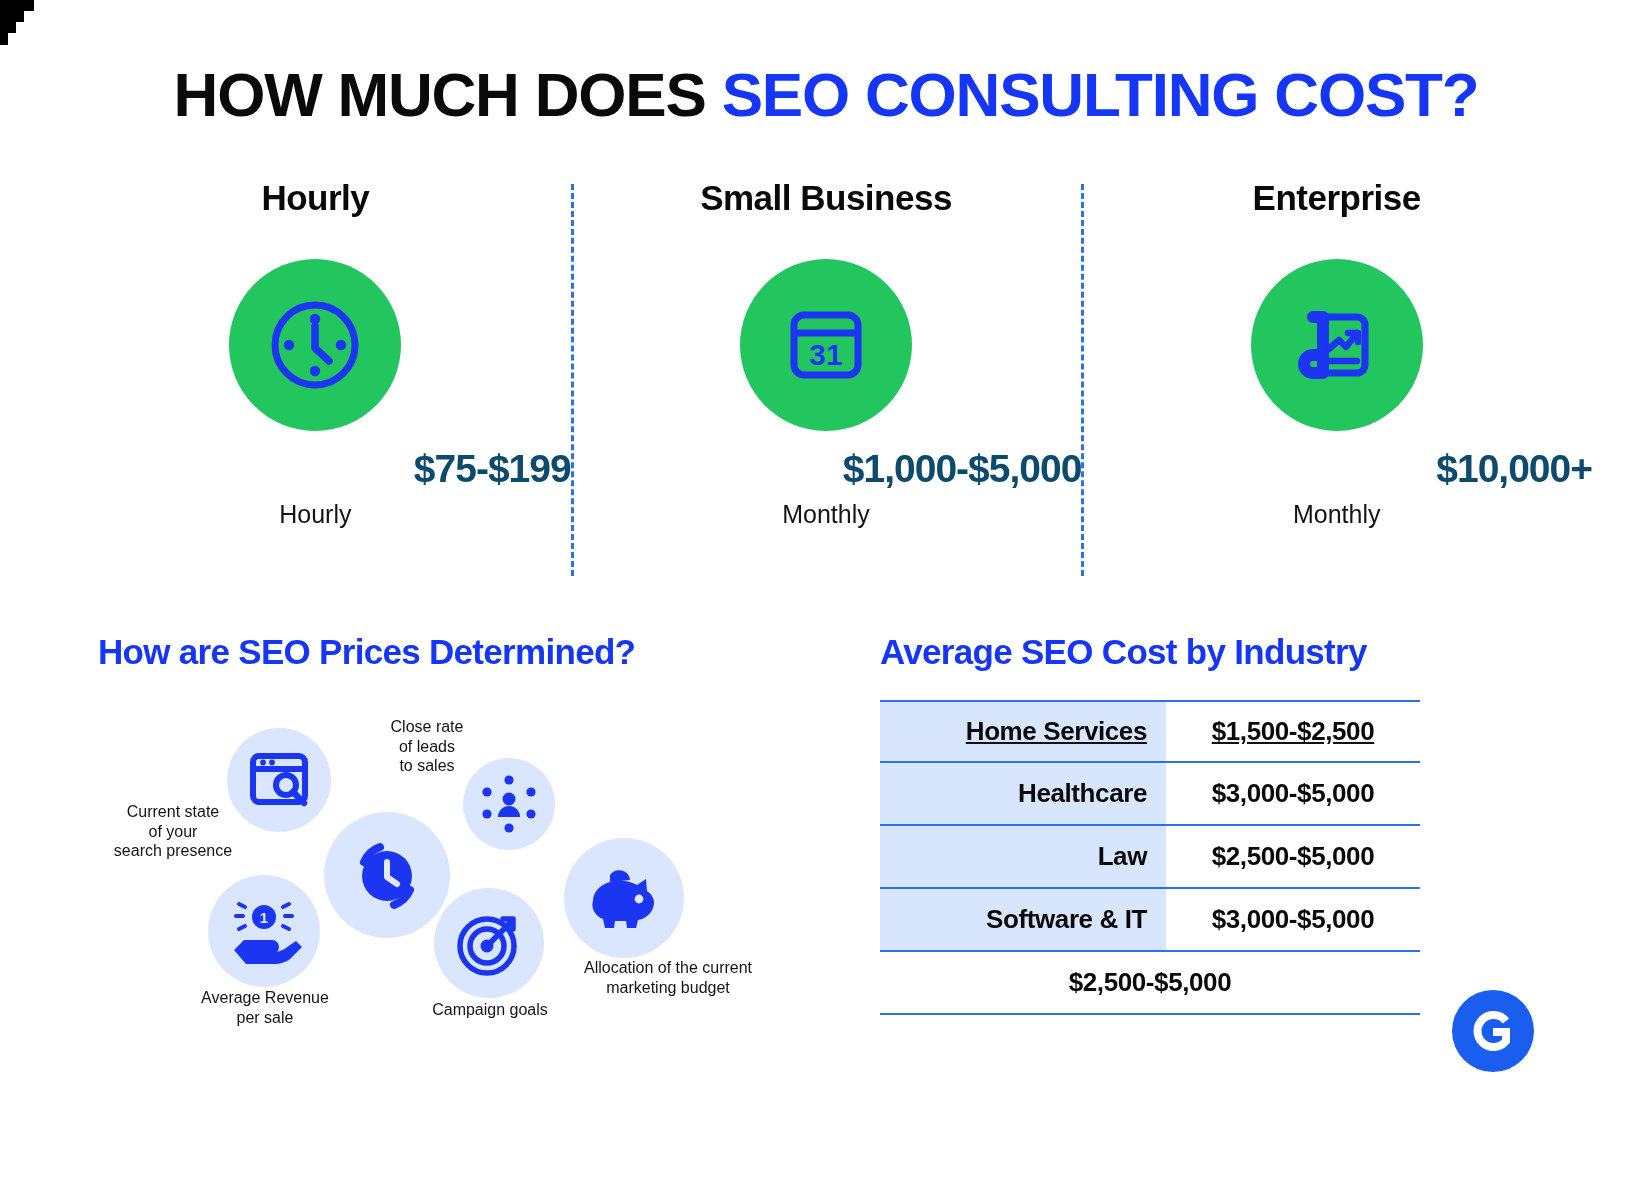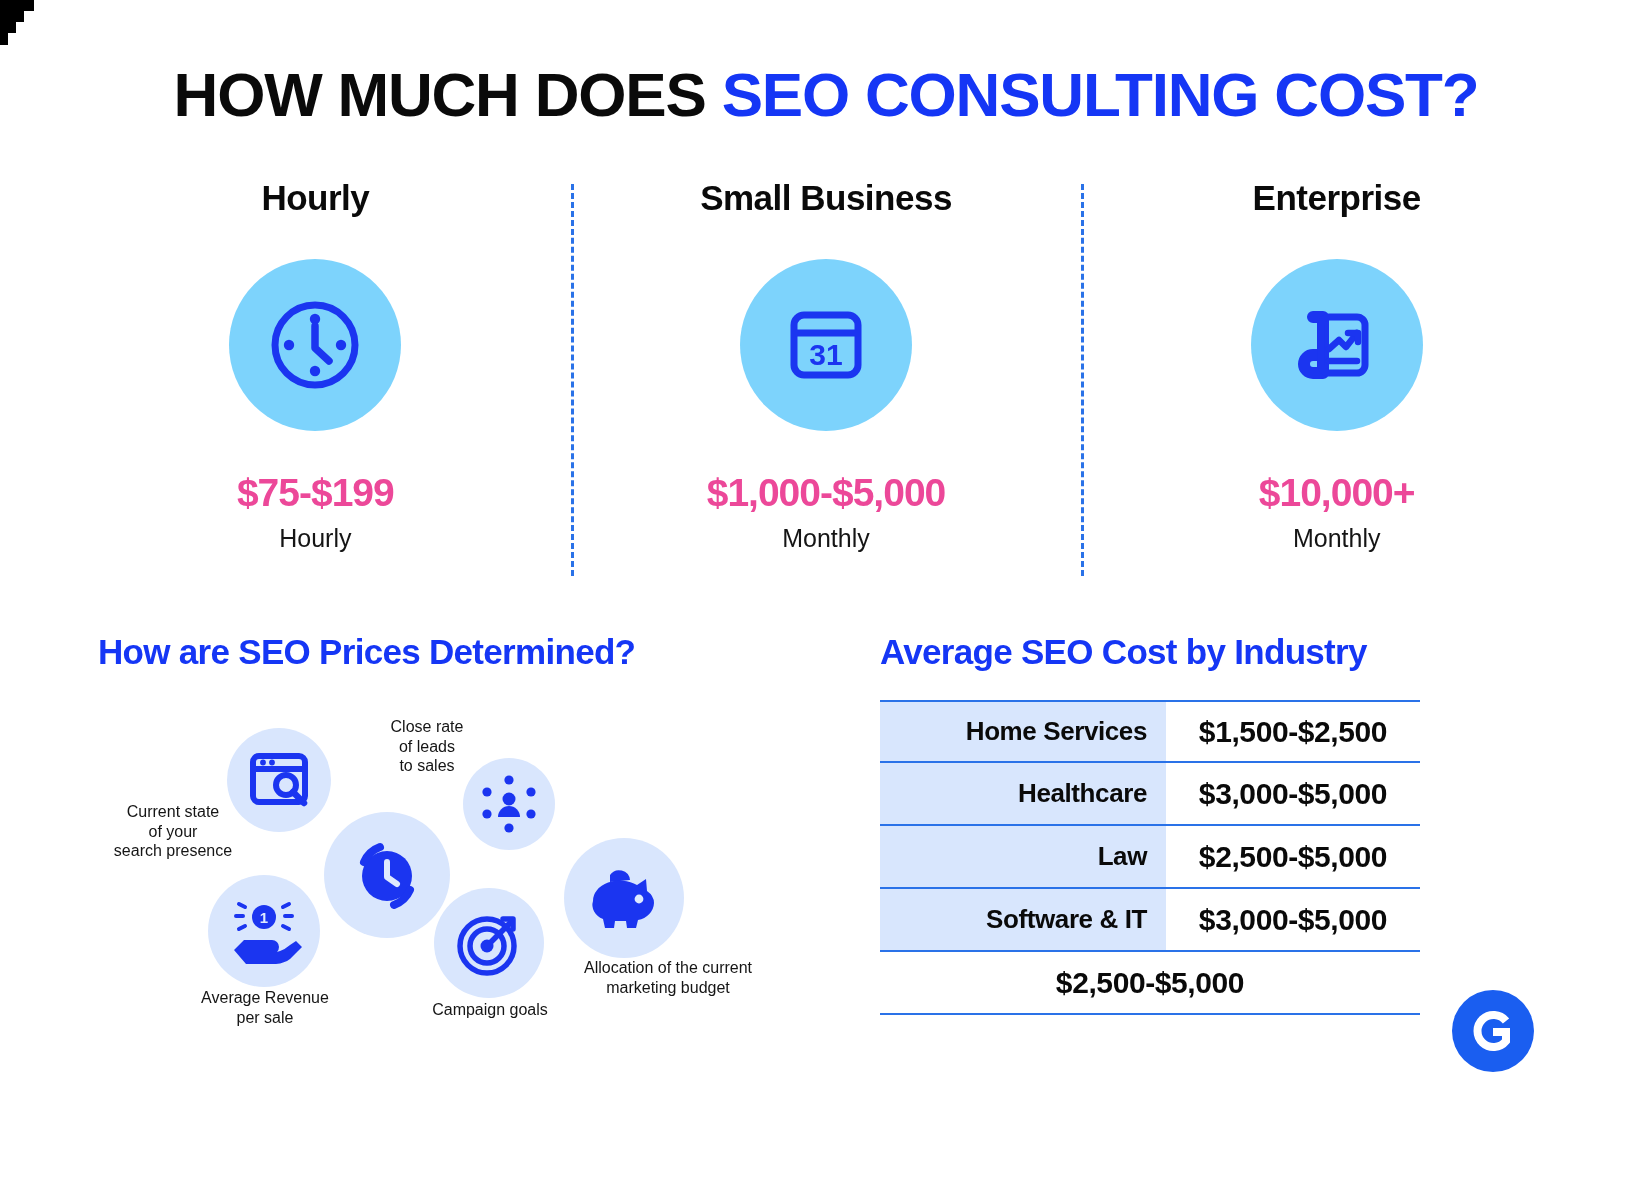--- a/index.html
+++ b/index.html
@@ -27,24 +27,24 @@
   }
   .headline .blk { color:#0a0a0a; }
   .headline .blu { color:#1536f5; }
 
   
   .tiers { position:absolute; left:60px; right:60px; top:178px; height:400px; display:flex; }
   .tier { flex:1 1 0; position:relative; text-align:center; }
   .tier-title { font-size:35px; font-weight:700; color:#0a0a0a; letter-spacing:-.5px; }
   .tier-badge {
     width:172px; height:172px; border-radius:50%;
-    background:#7dd3fc; margin:41px auto 0;
+    background:#22c55e; margin:41px auto 0;
     display:flex; align-items:center; justify-content:center;
   }
-  .tier-price { margin-top:40px; font-size:39px; font-weight:800; color:#ec4899; letter-spacing:-1px; }
+  .tier-price { margin-top:16px; font-size:39px; font-weight:800; color:#0c4a6e; letter-spacing:-1px;text-align:right; }
   .tier-period { margin-top:9px; font-size:25px; font-weight:400; color:#151515; }
 
   .vdiv {
     position:absolute; top:6px; width:0; height:392px;
     border-left:3px dashed #2a72e8;
   }
   .vdiv.d1 { left:33.33%; }
   .vdiv.d2 { left:66.66%; }
 
   
@@ -53,30 +53,30 @@
   .sub-head.right { left:880px; top:632px; }
 
   
   .cluster { position:absolute; left:60px; top:700px; width:800px; height:420px; }
   .bub { position:absolute; border-radius:50%; background:#d9e6fd; display:flex; align-items:center; justify-content:center; }
   .cap { position:absolute; font-size:16px; line-height:1.22; color:#151515; text-align:center; white-space:pre-line; }
 
   
   .tbl { position:absolute; left:880px; top:700px; width:540px; }
   .trow { display:flex; border-bottom:2.5px solid #2a72e8; height:63px; }
-  .trow.first { border-top:2.5px solid #2a72e8; }
+  .trow.first { border-top:2.5px solid #2a72e8;text-decoration:underline; }
   .tcell-label {
     width:286px; background:#d8e6fd;
     display:flex; align-items:center; justify-content:flex-end;
     padding-right:19px;
     font-size:26px; font-weight:700; color:#0a0a0a; letter-spacing:-.4px;
   }
   .tcell-val {
     flex:1; display:flex; align-items:center; justify-content:center;
-    font-size:30px; font-weight:800; color:#0a0a0a; letter-spacing:-.4px;
+    font-size:26px; font-weight:800; color:#0a0a0a; letter-spacing:-.4px;
   }
 
   
   .logo {
     position:absolute; left:1452px; top:990px;
     width:82px; height:82px; border-radius:50%;
     background:#1a5ef0; display:flex; align-items:center; justify-content:center;
   }
 </style>
 </head>

